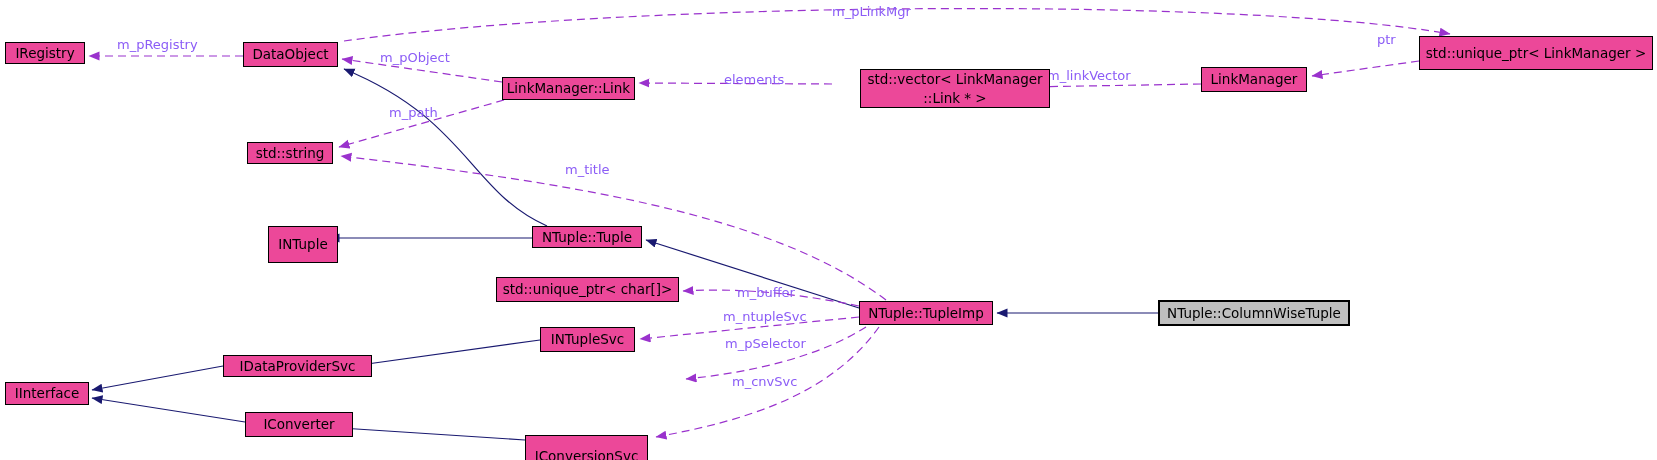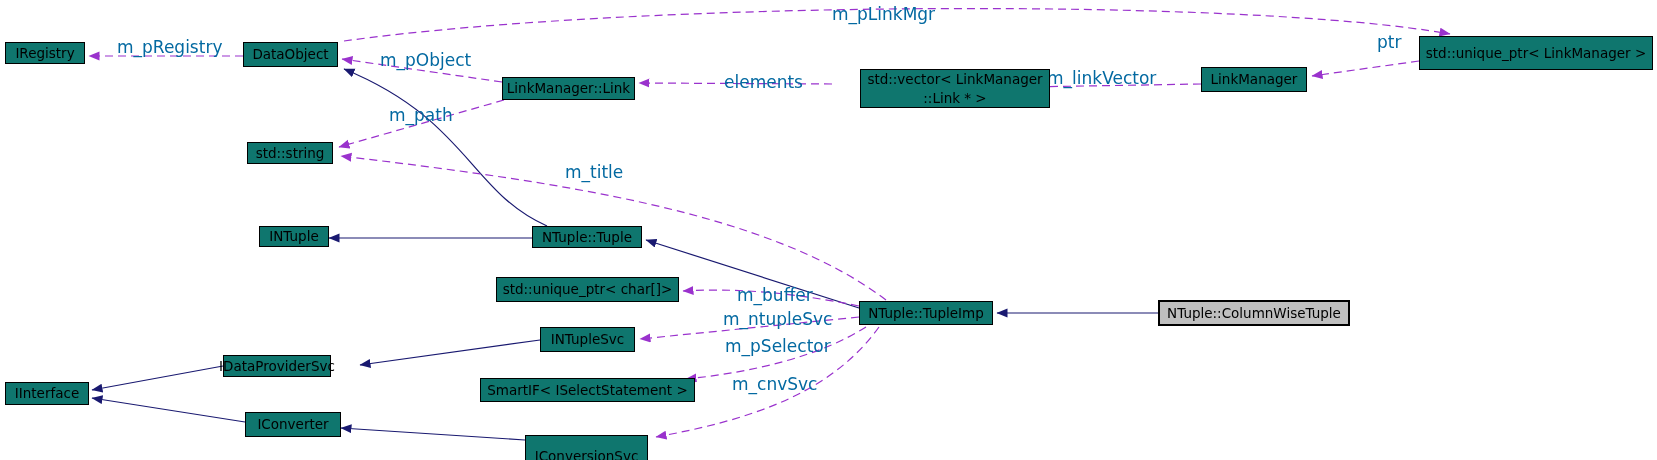--- a/index.html
+++ b/index.html
@@ -8,36 +8,36 @@
     width:1657px;height:460px;
     background:#ffffff;
     font-family:"DejaVu Sans", sans-serif;
     overflow:hidden;
   }
   #edges{position:absolute;left:0;top:0;width:1657px;height:460px;}
   .node{
     position:absolute;
     box-sizing:border-box;
     display:flex;align-items:center;justify-content:center;
-    background:#0f766e;
+    background:#ec4899;
     border:1.3px solid #000000;
     color:#000000;
     font-size:13.5px;line-height:1.4;
     text-align:center;
     white-space:pre-line;
     z-index:2;
   }
   .node.current{
     background:#bfbfbf;
     border:2px solid #000000;
   }
   .edge-label{
     position:absolute;
-    color:#0369a1;
-    font-size:17px;
+    color:#8b5cf6;
+    font-size:13px;
     white-space:nowrap;
     z-index:1;
   }
 </style>
 </head>
 <body>
 
 <div id="canvas">
 
   <svg id="edges" viewBox="0 0 1657 460">
@@ -78,29 +78,28 @@
   </svg>
 
   <div class="node" style="left:5px;top:42px;width:80px;height:22px">IRegistry</div>
   <div class="node" style="left:243px;top:42px;width:95px;height:25px">DataObject</div>
   <div class="node" style="left:502px;top:77px;width:133px;height:23px">LinkManager::Link</div>
   <div class="node" style="left:860px;top:69px;width:190px;height:39px">std::vector&lt; LinkManager
 ::Link * &gt;</div>
   <div class="node" style="left:1201px;top:67px;width:106px;height:25px">LinkManager</div>
   <div class="node" style="left:1419px;top:36px;width:234px;height:34px">std::unique_ptr&lt; LinkManager &gt;</div>
   <div class="node" style="left:247px;top:142px;width:86px;height:22px">std::string</div>
-  <div class="node" style="left:259px;top:226px;width:70px;height:21px">INTuple</div>
+  <div class="node" style="left:268px;top:226px;width:70px;height:37px">INTuple</div>
   <div class="node" style="left:532px;top:226px;width:110px;height:22px">NTuple::Tuple</div>
   <div class="node" style="left:496px;top:277px;width:183px;height:25px">std::unique_ptr&lt; char[]&gt;</div>
   <div class="node" style="left:540px;top:327px;width:95px;height:25px">INTupleSvc</div>
-  <div class="node" style="left:480px;top:378px;width:215px;height:24px">SmartIF&lt; ISelectStatement &gt;</div>
   <div class="node" style="left:525px;top:435px;width:123px;height:42px">IConversionSvc</div>
   <div class="node" style="left:5px;top:382px;width:84px;height:23px">IInterface</div>
-  <div class="node" style="left:223px;top:355px;width:108px;height:22px">IDataProviderSvc</div>
-  <div class="node" style="left:245px;top:412px;width:96px;height:25px">IConverter</div>
+  <div class="node" style="left:223px;top:355px;width:149px;height:22px">IDataProviderSvc</div>
+  <div class="node" style="left:245px;top:412px;width:108px;height:25px">IConverter</div>
   <div class="node current" style="left:1158px;top:300px;width:192px;height:26px">NTuple::ColumnWiseTuple</div>
   <div class="node" style="left:859px;top:301px;width:134px;height:24px">NTuple::TupleImp</div>
 
   <span class="edge-label" style="left:117px;top:37px">m_pRegistry</span>
   <span class="edge-label" style="left:380px;top:50px">m_pObject</span>
   <span class="edge-label" style="left:832px;top:4px">m_pLinkMgr</span>
   <span class="edge-label" style="left:389px;top:105px">m_path</span>
   <span class="edge-label" style="left:724px;top:72px">elements</span>
   <span class="edge-label" style="left:1047px;top:68px">m_linkVector</span>
   <span class="edge-label" style="left:1377px;top:32px">ptr</span>

